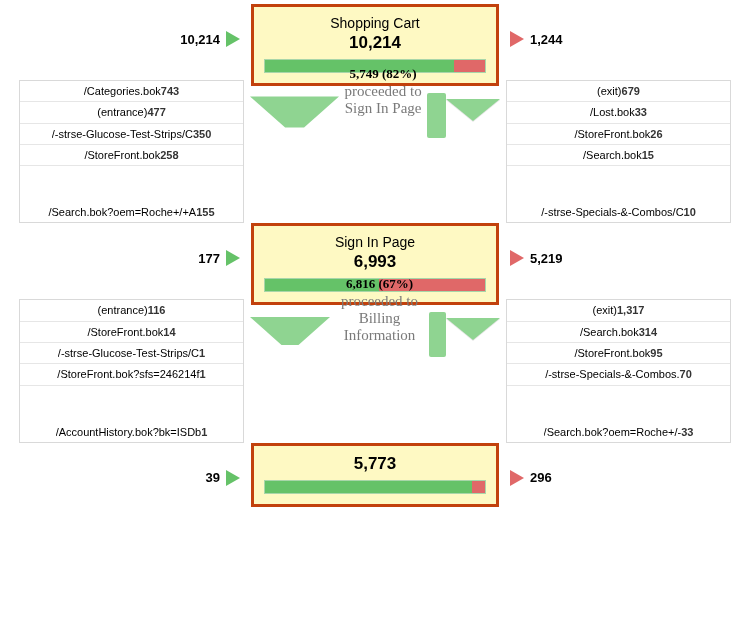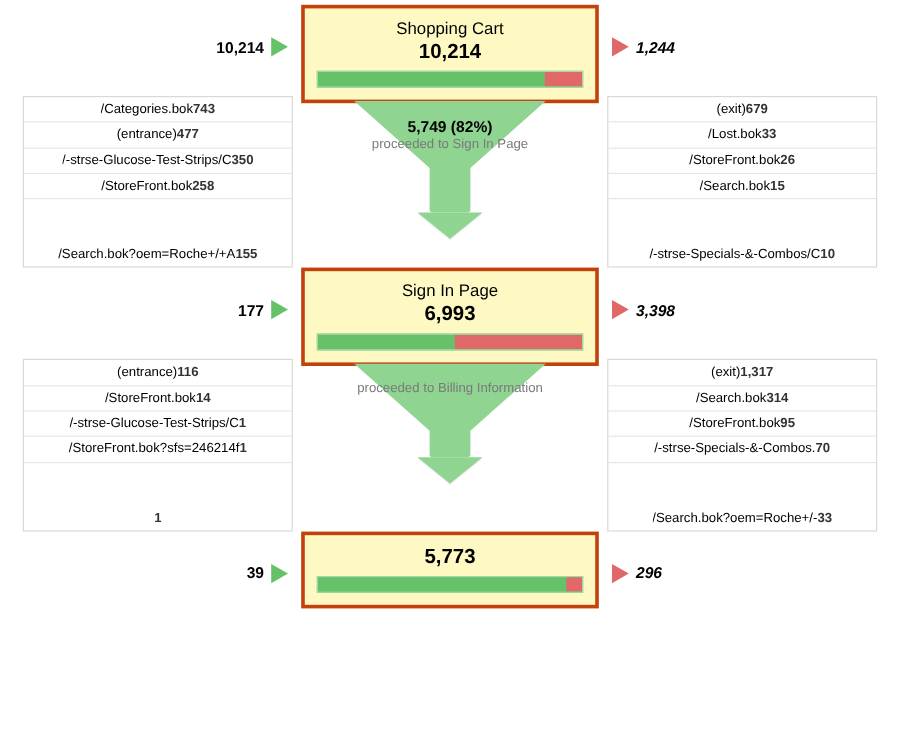--- a/index.html
+++ b/index.html
@@ -61,21 +61,20 @@
     font-weight: bold;
     height: 70px;
   }
   .inflow-label {
     justify-content: flex-end;
     padding-right: 4px;
   }
   .outflow-label {
     justify-content: flex-start;
     padding-left: 4px;
-    font-style: italic;
   }
   .in-arrow, .out-arrow {
     width: 0; height: 0;
     border-style: solid;
     border-width: 8px 0 8px 14px;
     margin: 0 6px;
   }
   .in-arrow { border-color: transparent transparent transparent #65c268; }
   .out-arrow { border-color: transparent transparent transparent #e06868; }
   .side-table {
@@ -97,33 +96,34 @@
   .side-table .row .path {
     white-space: nowrap;
     overflow: hidden;
     text-overflow: ellipsis;
     max-width: 170px;
   }
   .side-table .row .val { font-weight: bold; color:#333; }
   .funnel {
     width: 100%;
     display: flex;
-    flex-direction: column;
+    flex-direction: row;
     align-items: center;
     margin-top: -2px;
+    font-family: Liberation Serif, serif;
   }
   .funnel-svg { width: 160px; height: 56px; display:block; }
   .proceeded {
     text-align: center;
     margin-top: -42px;
     position: relative;
     z-index: 2;
   }
   .proceeded .num { font-size: 13px; font-weight: bold; }
-  .proceeded .txt { font-size: 11px; color: #7a7a7a; margin-top:1px; }
+  .proceeded .txt { font-size: 15px; color: #7a7a7a; margin-top:1px; }
   .shaft {
     width: 34px; height: 45px;
     background: #8fd491;
     margin-top: 6px;
     border-radius: 2px;
   }
   .down-arrow {
     width: 0; height: 0;
     border-style: solid;
     border-width: 22px 27px 0 27px;
@@ -234,47 +234,49 @@
           </div>
         <div class="row">
             <span class="path">/-strse-Glucose-Test-Strips/C</span>
             <span class="val">1</span>
           </div>
         <div class="row">
             <span class="path">/StoreFront.bok?sfs=246214f</span>
             <span class="val">1</span>
           </div>
         <div class="row">
+            <span class="path">/AccountHistory.bok?bk=ISDb</span>
             <span class="val">1</span>
           </div>
       </div>
     </div>
     <div class="center-col">
       <div class="stage-box">
         <div class="stage-title">Sign In Page</div>
         <div class="stage-count">6,993</div>
         <div class="bar-wrap">
           <div class="bar-red" style="width:48%"></div>
         </div>
       </div>
       <div class="funnel">
         <svg class="funnel-svg" viewBox="0 0 160 56">
           <polygon points="0,0 160,0 97,56 63,56" fill="#8fd491"></polygon>
         </svg>
         <div class="proceeded">
+          <div class="num">6,816 (67%)</div>
           <div class="txt">proceeded to Billing Information</div>
         </div>
         <div class="shaft"></div>
         <div class="down-arrow"></div>
       </div>
     </div>
     <div class="side-col right">
       <div class="outflow-label">
         <span class="out-arrow"></span>
-        <span>3,398</span>
+        <span>5,219</span>
       </div>
       <div class="side-table">
         <div class="row">
             <span class="path">(exit)</span>
             <span class="val">1,317</span>
           </div>
         <div class="row">
             <span class="path">/Search.bok</span>
             <span class="val">314</span>
           </div>

